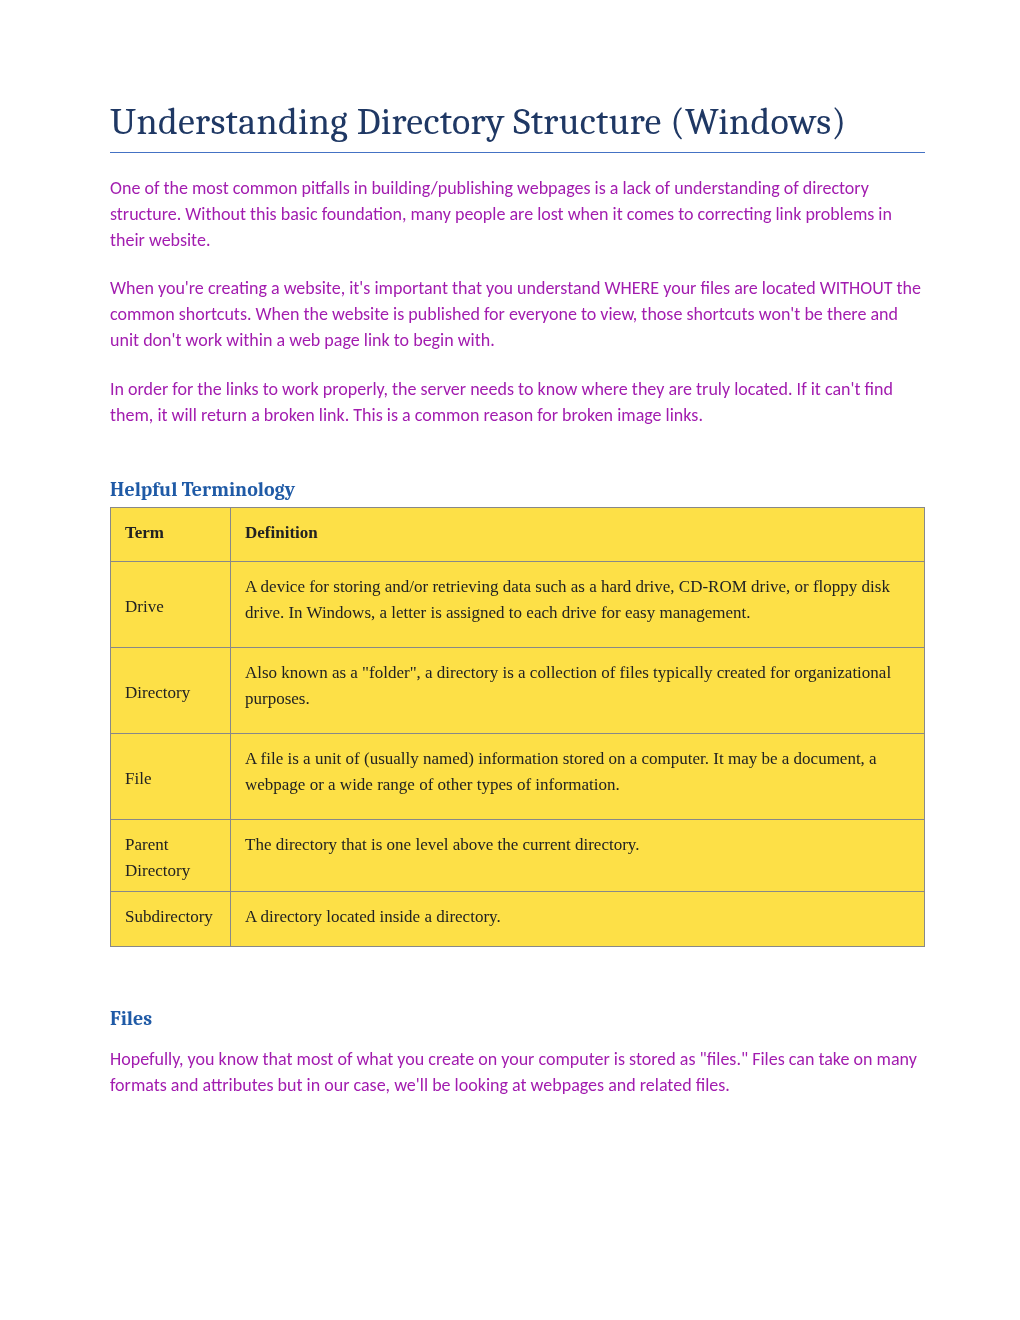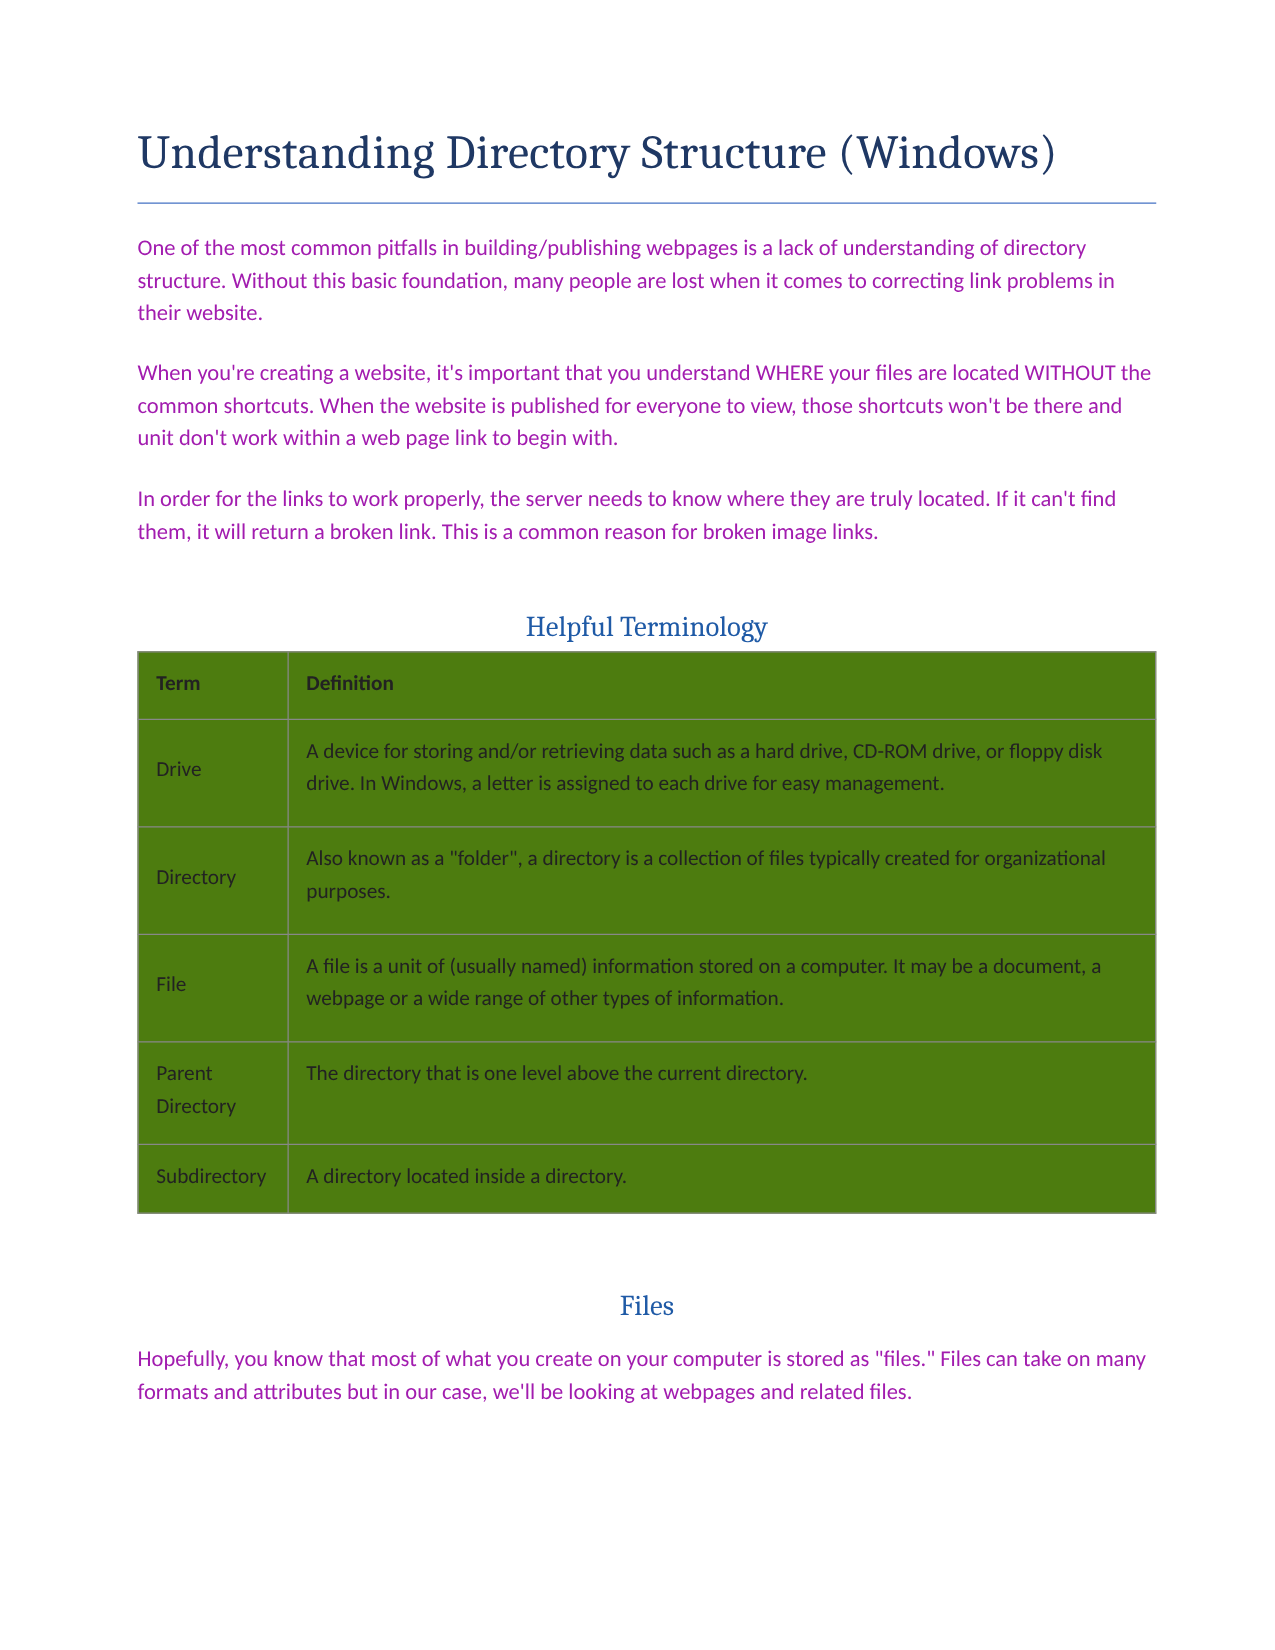--- a/index.html
+++ b/index.html
@@ -15,64 +15,64 @@
     width: 1020px;
     min-height: 1320px;
     padding: 100px 95px 60px 110px;
   }
   h1.title {
     font-family: Cambria, "Times New Roman", serif;
     font-weight: 400;
     font-size: 38px;
     color: #1f3864;
     margin: 0 0 6px 0;
-    padding-bottom: 18px;
+    padding-bottom: 8px;
     border-bottom: 1px solid #4472c4;
     letter-spacing: 0.3px;
   }
   p.body {
     font-size: 18px;
     line-height: 1.45;
     margin: 22px 0 0 0;
     color: #a21caf;
   }
   h2.section {
     font-family: Cambria, "Times New Roman", serif;
-    font-weight: 400;
+    font-weight: 700;
     color: #1f5aa6;
-    font-size: 23px;
+    font-size: 20px;
     margin: 50px 0 6px 0;
-    text-align: center;
   }
   h2.section.tight {
     margin-top: 60px;
   }
   table.terms {
     border-collapse: collapse;
     width: 100%;
-    background: #4d7c0f;
+    background: #fde047;
+    font-family: Liberation Serif, serif;
   }
   table.terms th,
   table.terms td {
     border: 1px solid #888;
     padding: 12px 14px 22px 14px;
     font-size: 17px;
     text-align: left;
     vertical-align: top;
     line-height: 1.5;
     color: #222;
   }
   table.terms th {
     font-weight: 700;
     padding-bottom: 16px;
   }
   table.terms col.term-col { width: 120px; }
   table.terms td.term {
     vertical-align: middle;
-    padding-bottom: 18px;
+    padding-bottom: 8px;
   }
   table.terms td.def {
     padding-right: 18px;
   }
   table.terms tr.last td {
     padding-bottom: 16px;
   }
 </style>
 </head>
 <body>

